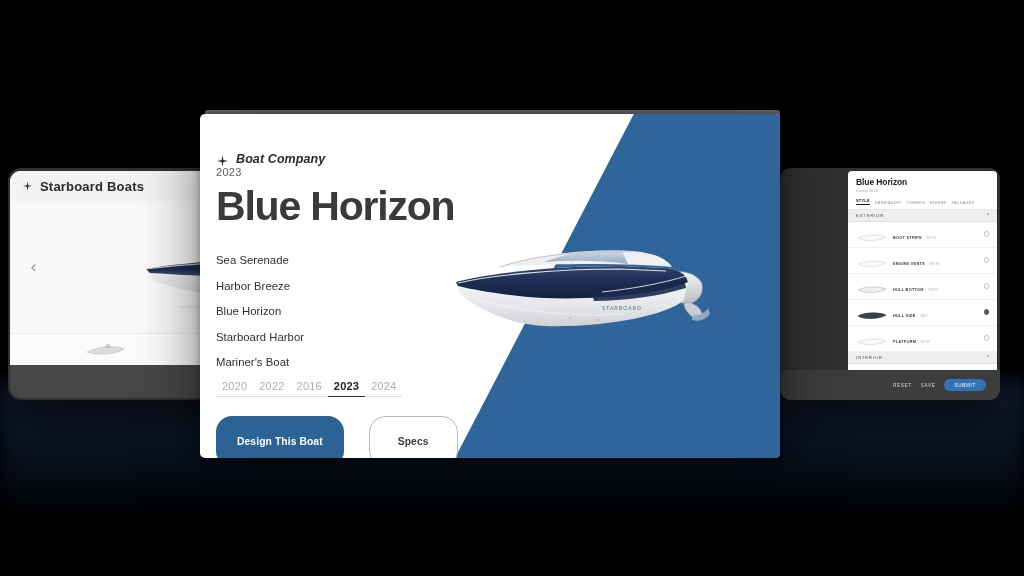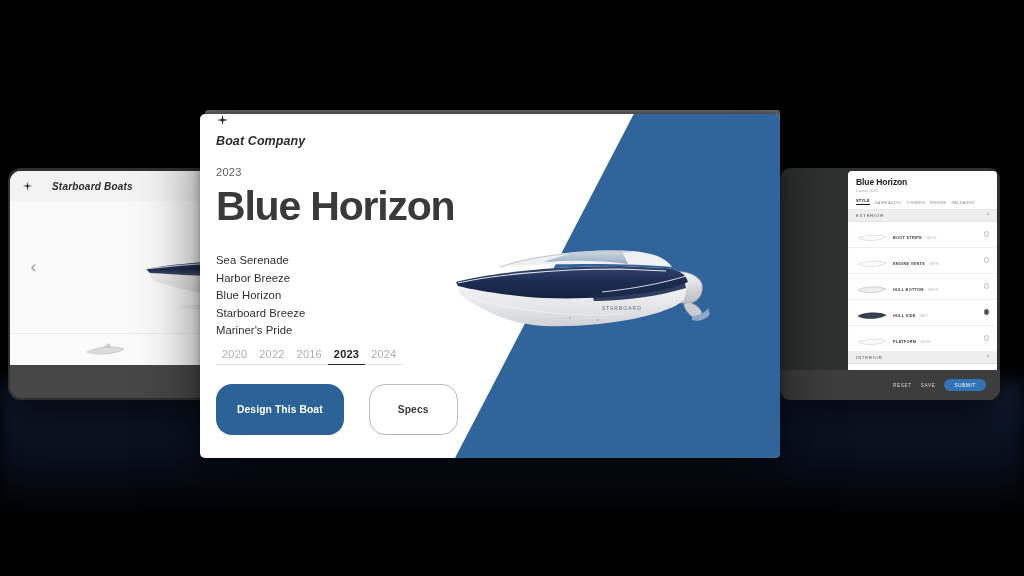--- a/index.html
+++ b/index.html
@@ -26,21 +26,21 @@
     box-shadow:0 14px 40px rgba(0,0,0,.75);
   }
   .win-left-inner{
     position:absolute; left:2px; top:3px; width:766px; height:194px;
     border-radius:11px 11px 0 0; overflow:hidden; background:#f7f7f7;
   }
   .wl-head{
     height:30px; display:flex; align-items:center; gap:7px; padding:0 12px;
     background:#f3f3f3;
   }
-  .wl-brand{ font-size:10px; font-style:italic; font-weight:bold; color:#2b2b2b; letter-spacing:.2px;margin-left:12px; }
+  .wl-brand{ font-size:13px; font-weight:bold; color:#2b2b2b; letter-spacing:.2px; }
   .spark{ display:inline-block; width:11px; height:11px; position:relative; flex:none; }
   .spark svg{ display:block; }
   .wl-stage{ position:relative; height:132px; background:#f9f9f9; }
   .wl-arrow{
     position:absolute; top:50%; transform:translateY(-50%);
     font-size:17px; color:#9a9a9a; line-height:1; font-family:"DejaVu Sans",sans-serif;
   }
   .wl-arrow.l{ left:20px; }
   .wl-arrow.r{ right:20px; }
   .wl-thumbs{
@@ -121,31 +121,31 @@
     position:absolute; left:200px; top:114px; width:580px; height:344px;
     background:#fff; border-radius:5px; overflow:hidden;
     box-shadow:0 20px 60px rgba(0,0,0,.55), 0 2px 8px rgba(0,0,0,.3);
   }
   .card-blue{
     position:absolute; right:0; top:0; width:325px; height:344px;
     background:#2f659b;
     clip-path:polygon(100% 0,100% 100%,0 100%,55% 0);
   }
   .card-head{
-    position:relative; height:52px; display:flex; align-items:flex-start;
-    gap:9px; padding:0 0 0 16px; z-index:3;flex-direction:column;
+    position:relative; height:52px; display:flex; align-items:flex-end;
+    gap:9px; padding:0 0 0 16px; z-index:3;
   }
   .card-brand{ font-size:12.5px; font-style:italic; font-weight:bold; color:#2b2b2b; letter-spacing:.1px; }
   .card-body{ position:relative; z-index:3; padding:0 0 0 16px; }
   .year-lbl{ font-size:11px; color:#5c5c5c; letter-spacing:.3px; }
   .model-title{
     font-size:41px; font-weight:bold; color:#3a3a3a; letter-spacing:-1.2px;
     line-height:1.05; margin:7px 0 24px;
   }
-  .boat-list{ display:flex; flex-direction:column; gap:0; }
+  .boat-list{ display:flex; flex-direction:column; gap:8px; }
   .boat-item{
     font-size:11.3px; color:#2f2f2f; letter-spacing:.05px; line-height:17.5px;
     width:140px; cursor:pointer;
   }
   .years{
     display:flex; margin-top:6px;
   }
   .yr{
     font-size:11px; color:#aeaeae; padding:2px 6px 4px; border-bottom:1px solid #dedede;
     letter-spacing:.2px; cursor:pointer;
@@ -369,22 +369,22 @@
   </div>
 
   <div class="card-body">
     <div class="year-lbl">2023</div>
     <div class="model-title">Blue Horizon</div>
 
     <div class="boat-list">
       <div class="boat-item">Sea Serenade</div>
       <div class="boat-item">Harbor Breeze</div>
       <div class="boat-item">Blue Horizon</div>
-      <div class="boat-item">Starboard Breeze</div>
-      <div class="boat-item">Mariner's Pride</div>
+      <div class="boat-item">Starboard Harbor</div>
+      <div class="boat-item">Mariner's Boat</div>
     </div>
 
     <div class="years">
       <span class="yr">2020</span>
       <span class="yr">2022</span>
       <span class="yr">2016</span>
       <span class="yr active">2023</span>
       <span class="yr">2024</span>
     </div>
 

